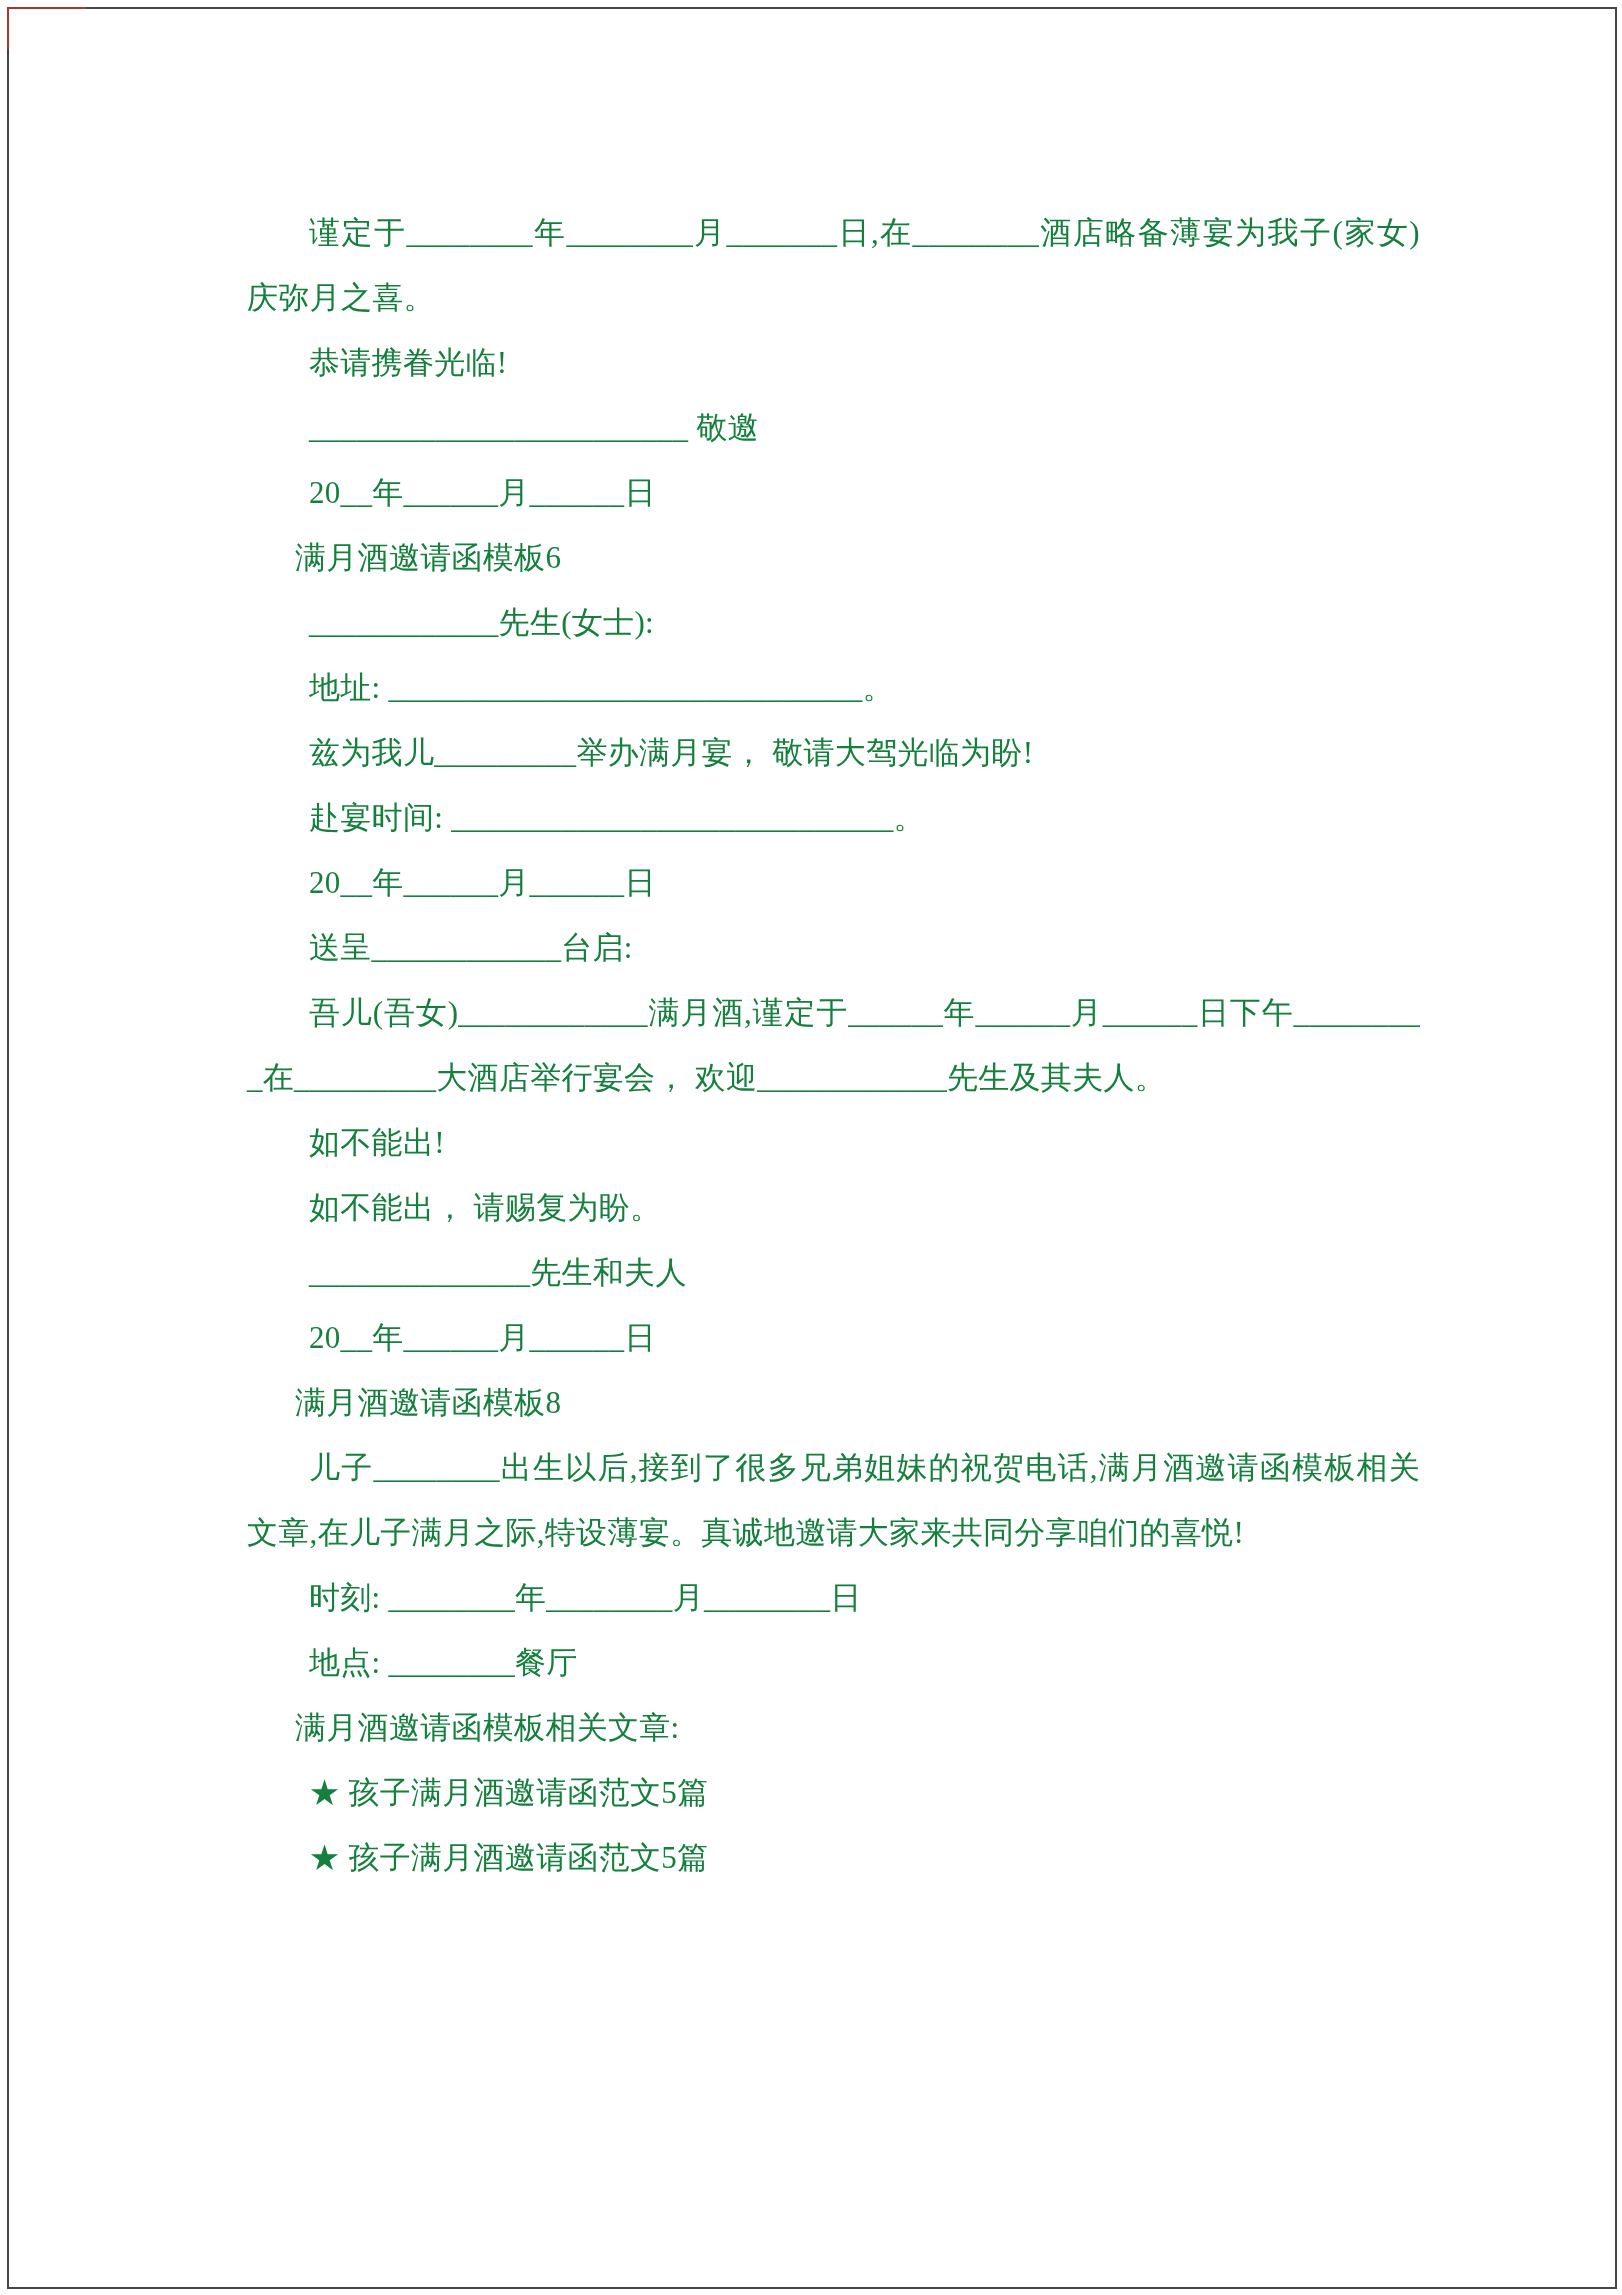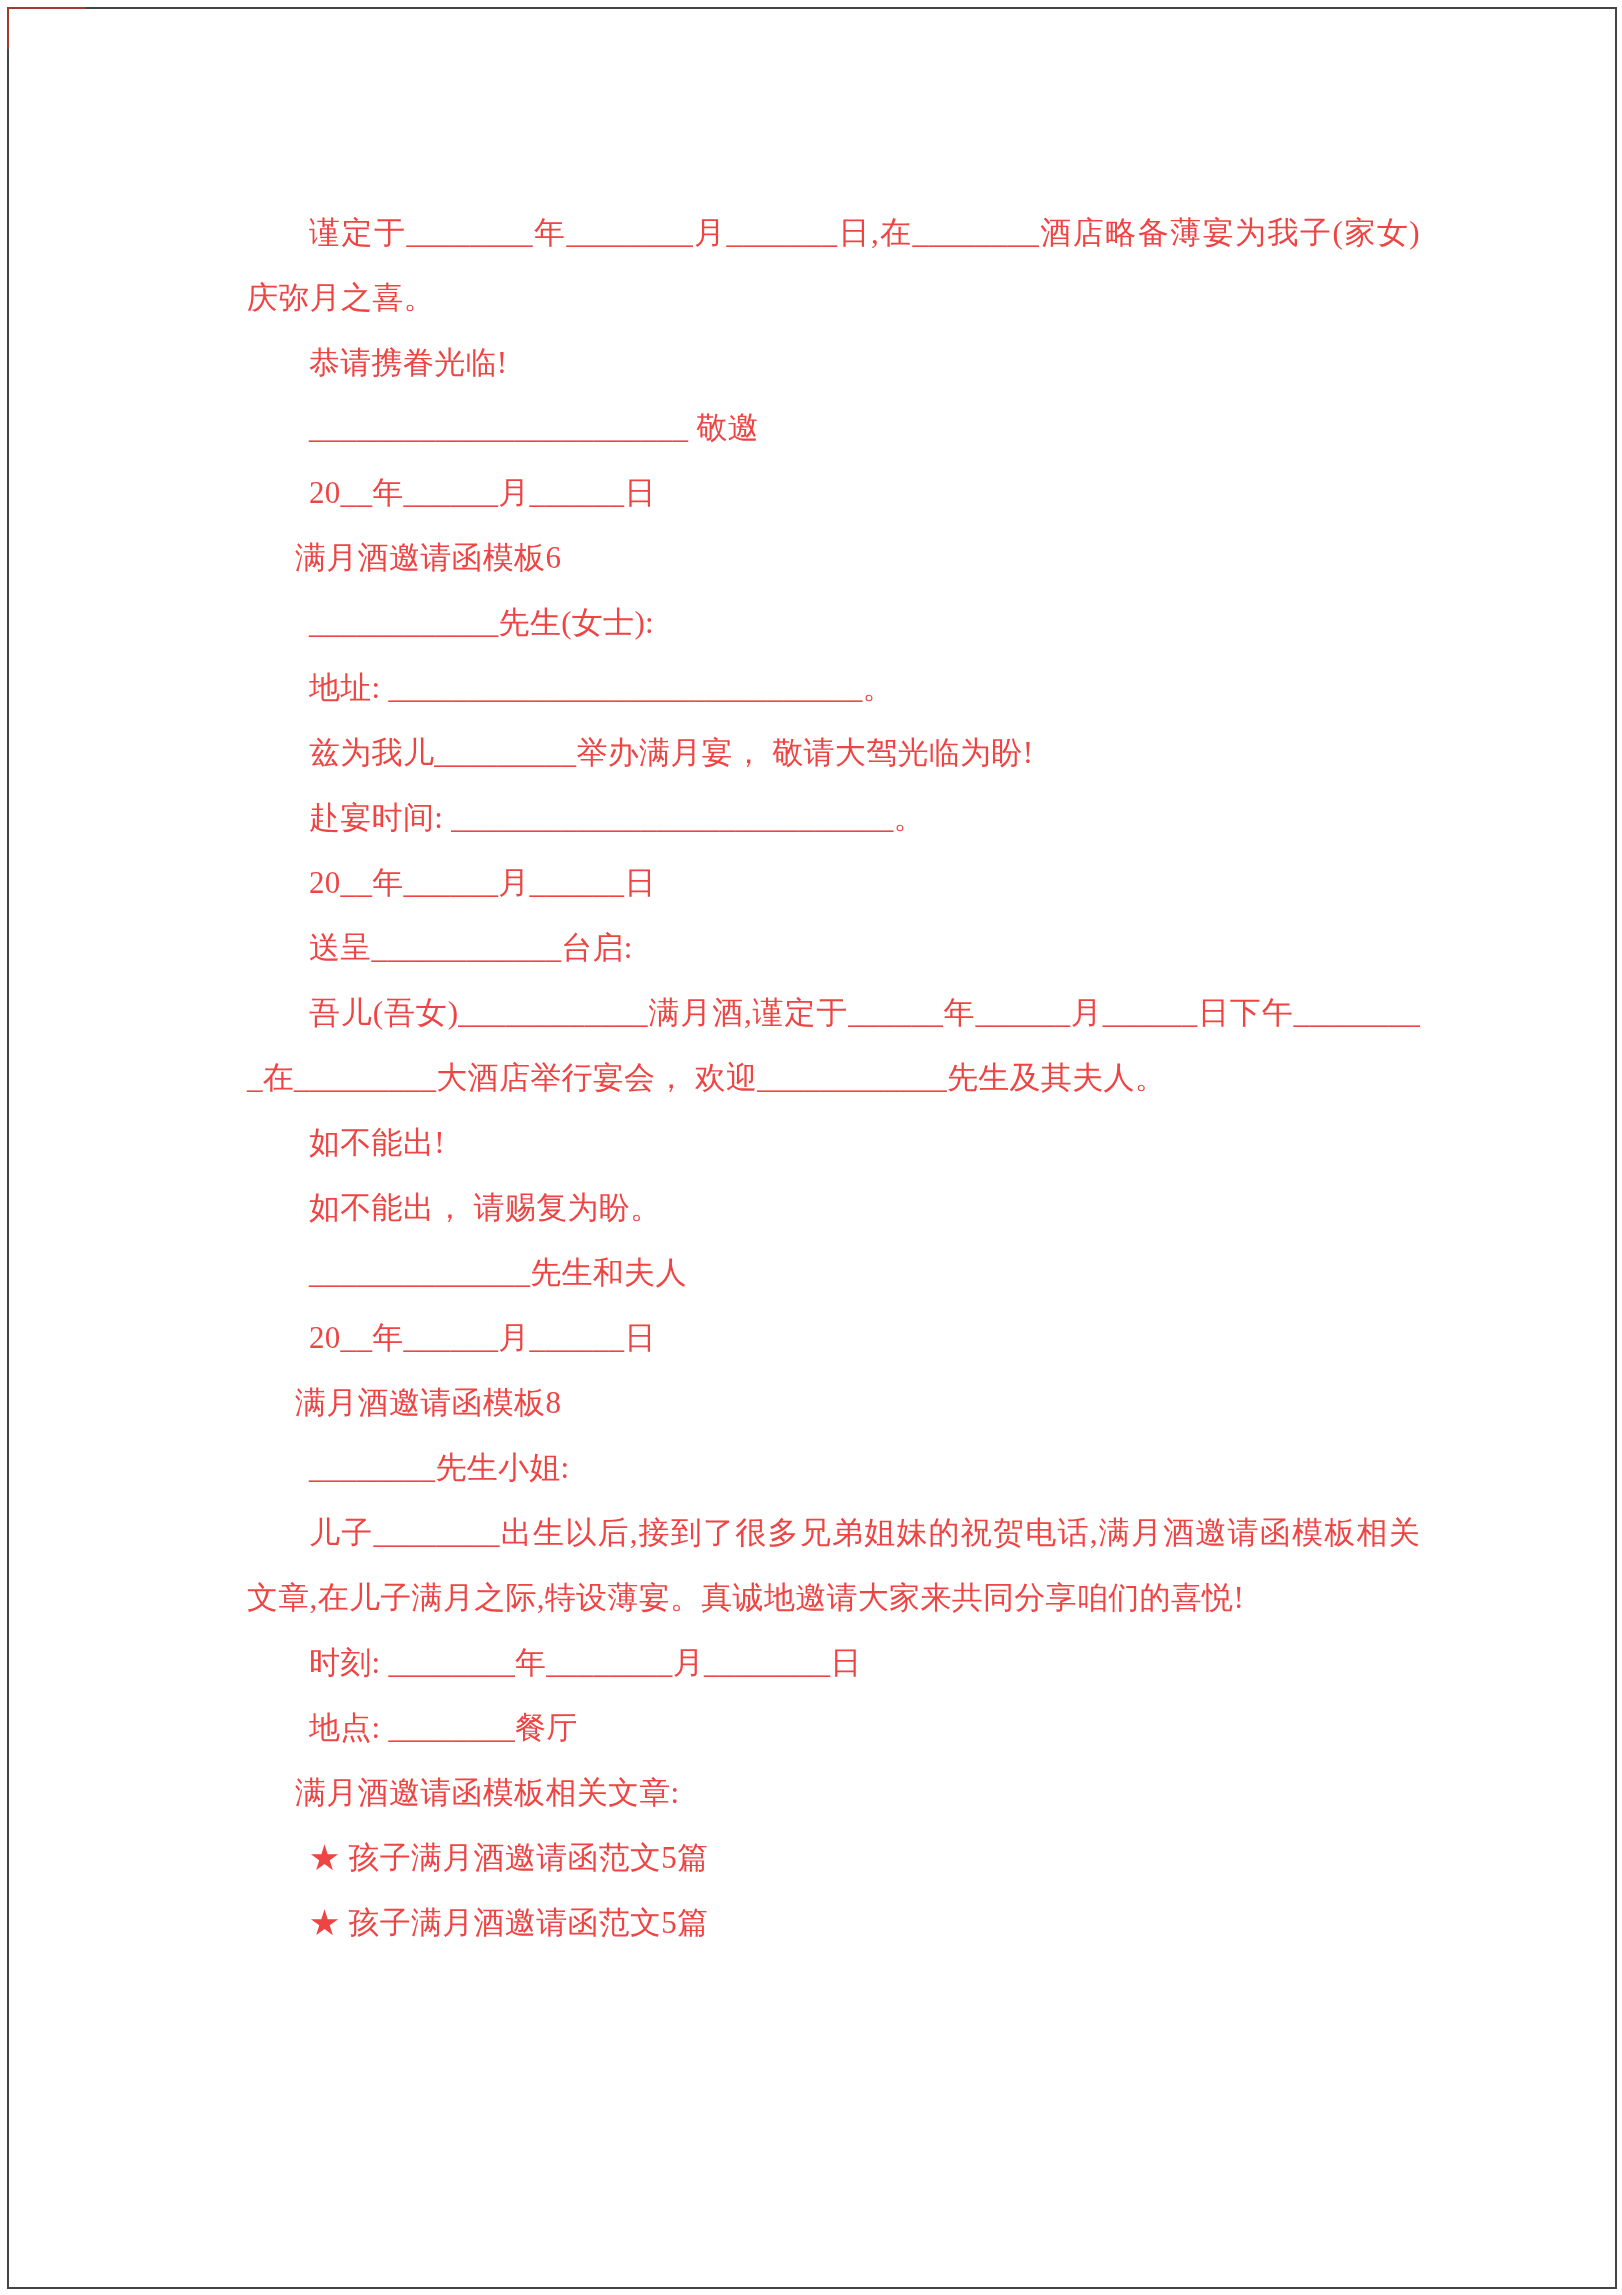--- a/index.html
+++ b/index.html
@@ -41,21 +41,21 @@
     top: 6.5px;
     width: 2px;
     height: 42px;
     background: #a23b2e;
   }
   .doc-body {
     position: absolute;
     left: 247px;
     right: 203px;
     top: 200px;
-    color: #ef4444;
+    color: #15803d;
     font-size: 31px;
     line-height: 65px;
     text-align: justify;
     letter-spacing: 0.3px;
     word-break: break-all;
   }
   .doc-body p {
     margin: 0;
     padding: 0;
   }
@@ -81,21 +81,20 @@
       <p class="para-body">兹为我儿_________举办满月宴， 敬请大驾光临为盼!</p>
       <p class="para-body">赴宴时间: ____________________________。</p>
       <p class="para-body">20__年______月______日</p>
       <p class="para-body">送呈____________台启:</p>
       <p class="para-body">吾儿(吾女)____________满月酒,谨定于______年______月______日下午_________在_________大酒店举行宴会， 欢迎____________先生及其夫人。</p>
       <p class="para-body">如不能出!</p>
       <p class="para-body">如不能出， 请赐复为盼。</p>
       <p class="para-body">______________先生和夫人</p>
       <p class="para-body">20__年______月______日</p>
       <p class="para-heading">满月酒邀请函模板8</p>
-      <p class="para-body">________先生小姐:</p>
       <p class="para-body">儿子________出生以后,接到了很多兄弟姐妹的祝贺电话,满月酒邀请函模板相关文章,在儿子满月之际,特设薄宴。真诚地邀请大家来共同分享咱们的喜悦!</p>
       <p class="para-body">时刻: ________年________月________日</p>
       <p class="para-body">地点: ________餐厅</p>
       <p class="para-heading">满月酒邀请函模板相关文章:</p>
       <p class="para-bullet">★ 孩子满月酒邀请函范文5篇</p>
       <p class="para-bullet">★ 孩子满月酒邀请函范文5篇</p>
     </div>
 </div>
 
 

